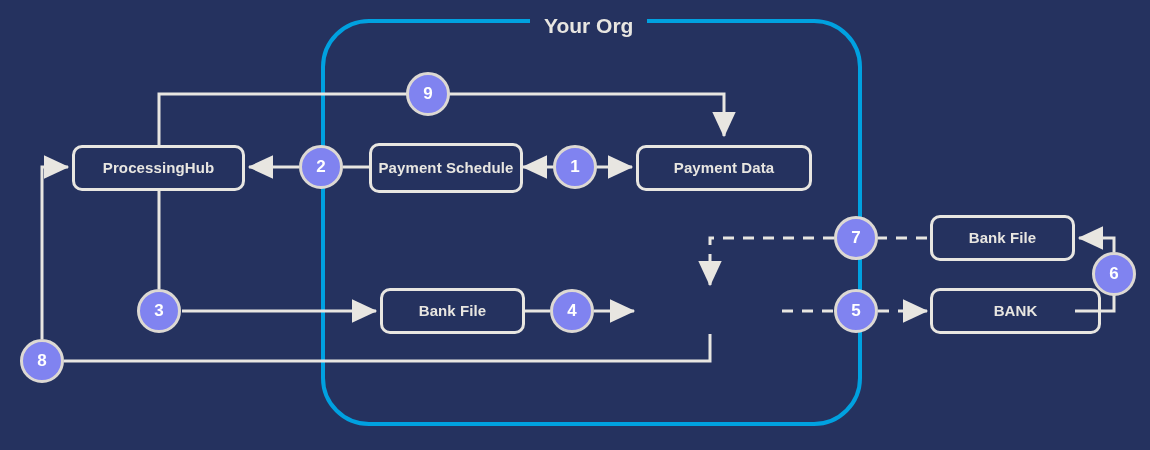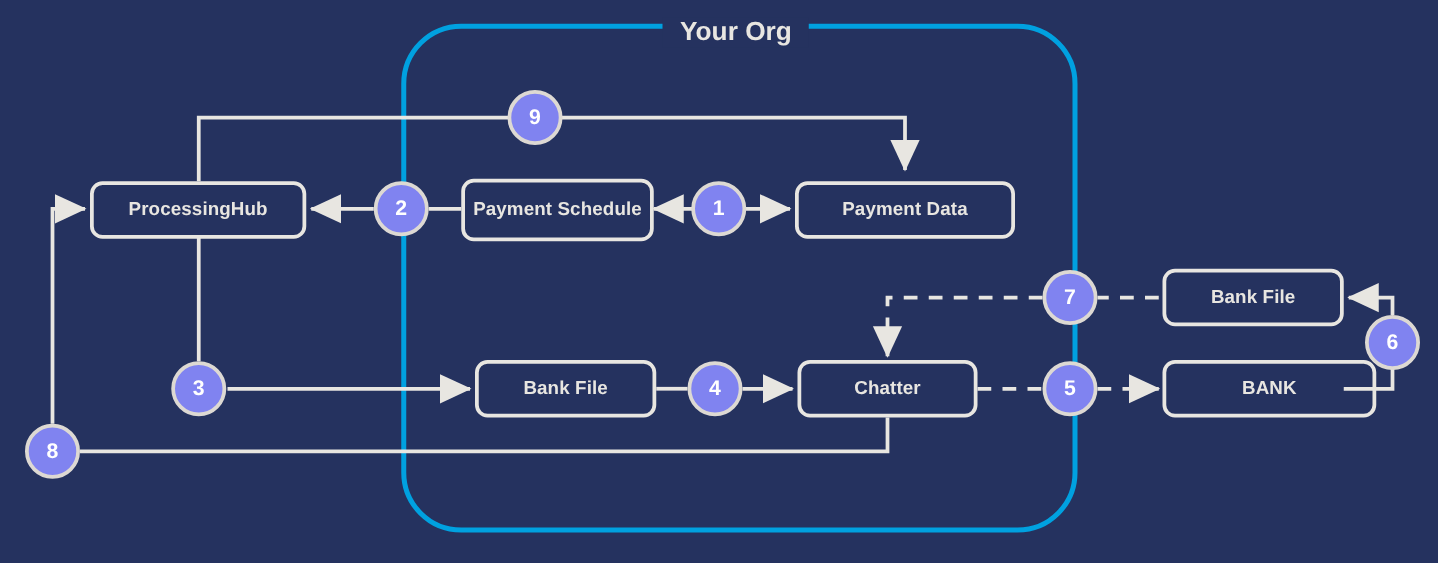--- a/index.html
+++ b/index.html
@@ -110,21 +110,20 @@
   <div class="org-label" style="left:530px; top:14px;">Your Org</div>
 
   <div class="node-box" style="left:72px;  top:145px; width:173px; height:46px;">ProcessingHub</div>
 
   <div class="node-box" style="left:369px; top:143px; width:154px; height:50px;">Payment Schedule</div>
 
   <div class="node-box" style="left:636px; top:145px; width:176px; height:46px;">Payment Data</div>
 
   <div class="node-box" style="left:380px; top:288px; width:145px; height:46px;">Bank File</div>
 
-  <div class="node-box" style="left:638px; top:288px; width:144px; height:46px;">Chatter</div>
 
   <div class="node-box" style="left:930px; top:215px; width:145px; height:46px;">Bank File</div>
 
   <div class="node-box" style="left:930px; top:288px; width:171px; height:46px;">BANK</div>
 
   <div class="badge" style="left:553px; top:145px;">1</div>
 
   <div class="badge" style="left:299px; top:145px;">2</div>
 
   <div class="badge" style="left:137px; top:289px;">3</div>

